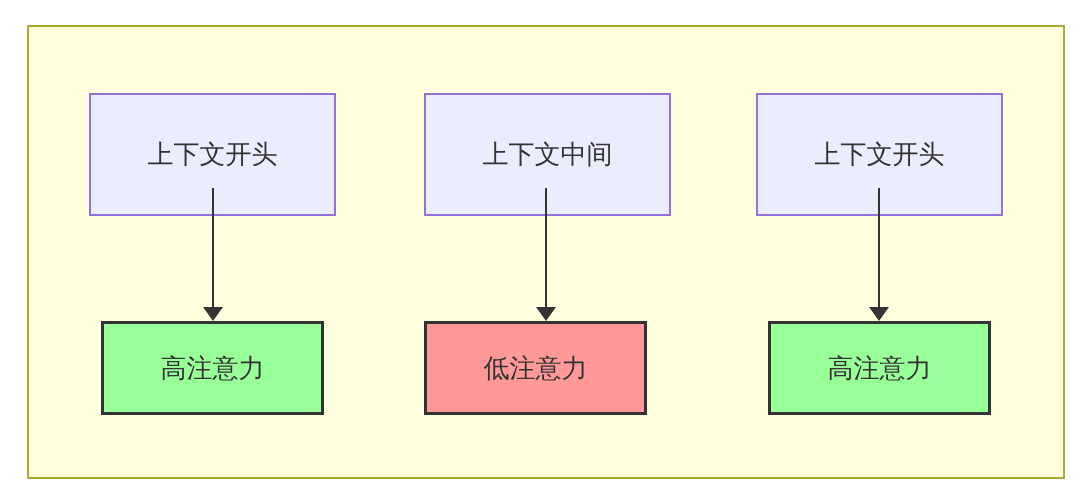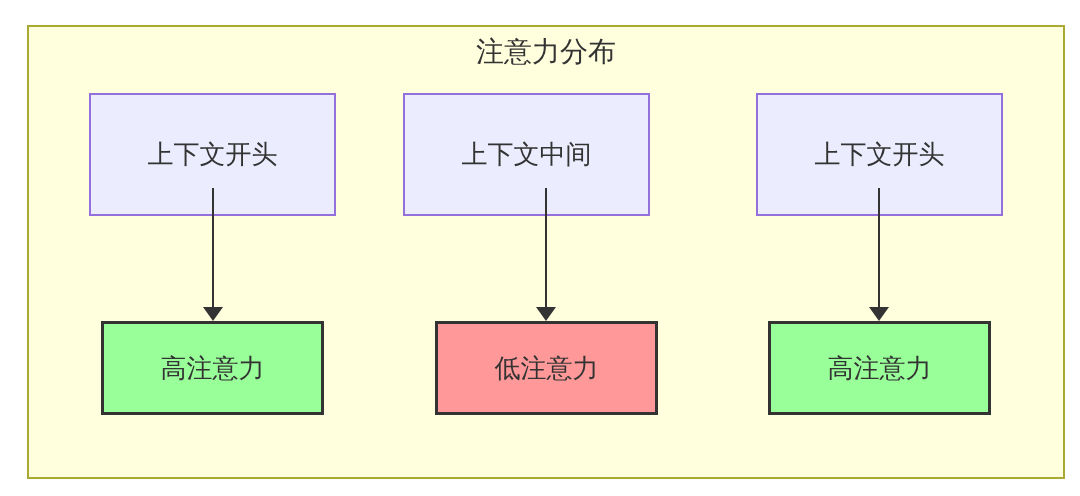--- a/index.html
+++ b/index.html
@@ -75,31 +75,30 @@
     border-right: 10px solid transparent;
     border-top: 14px solid #333333;
   }
 </style>
 </head>
 <body>
 
 <div class="canvas">
   <div class="subgraph">
 
-    <div class="subgraph-title">注意力分布</div>
 
     <div class="node source" style="left:60px;">上下文开头</div>
     <div class="arrow-line" style="left:183px;"></div>
     <div class="arrow-head" style="left:174px;"></div>
     <div class="node target high" style="left:72px;">高注意力</div>
 
-    <div class="node source" style="left:374px;">上下文中间</div>
+    <div class="node source" style="left:395px;">上下文中间</div>
     <div class="arrow-line" style="left:516px;"></div>
     <div class="arrow-head" style="left:507px;"></div>
-    <div class="node target low" style="left:406px;">低注意力</div>
+    <div class="node target low" style="left:395px;">低注意力</div>
 
     <div class="node source" style="left:727px;">上下文开头</div>
     <div class="arrow-line" style="left:849px;"></div>
     <div class="arrow-head" style="left:840px;"></div>
     <div class="node target high" style="left:739px;">高注意力</div>
 
   </div>
 </div>
 
 </body></html>

